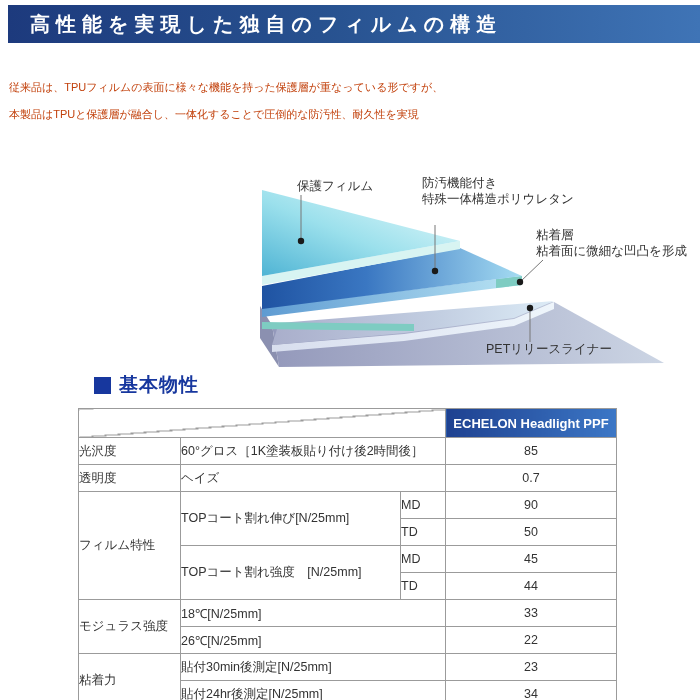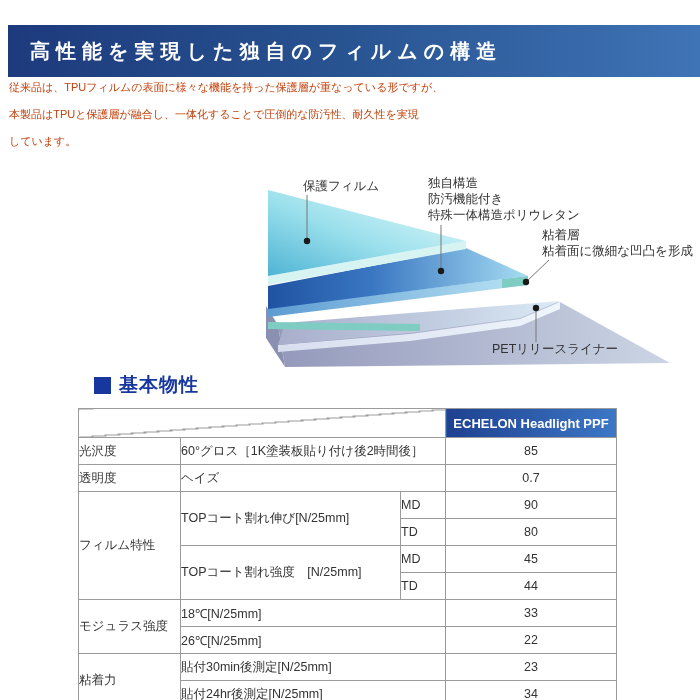--- a/index.html
+++ b/index.html
@@ -1,31 +1,31 @@
 <!DOCTYPE html>
 <html><head>
 <meta charset="utf-8">
 <style>
   html,body{margin:0;padding:0;background:#fff;}
   body{width:700px;height:700px;position:relative;overflow:hidden;
        font-family:"Liberation Sans",sans-serif;color:#222;}
 
   
-  .banner{position:absolute;left:8px;top:5px;width:692px;height:52px;
+  .banner{position:absolute;left:8px;top:5px;width:692px;height:38px;
           background:linear-gradient(90deg,#1d3a7d 0%,#27518f 45%,#3f74b6 100%);
-          display:flex;align-items:center;margin-top:20px;}
+          display:flex;align-items:center;}
   .banner span{color:#fff;font-family:"DejaVu Serif","Liberation Serif",serif;
                font-size:20px;font-weight:700;letter-spacing:6px;padding-left:22px;white-space:nowrap;}
 
   
   .intro{position:absolute;left:9px;top:74px;width:688px;}
   .intro div{font-size:11px;line-height:27px;color:#c2410c;white-space:nowrap;}
 
   
-  .diagram{position:absolute;left:230px;top:175px;width:467px;height:196px;}
+  .diagram{position:absolute;left:224px;top:175px;width:467px;height:196px;}
   .diagram svg{position:absolute;left:0;top:0;}
   .dlabel{position:absolute;font-size:12.5px;color:#333;line-height:16px;white-space:nowrap;}
 
   
   .section-title{position:absolute;left:78px;top:372px;display:flex;align-items:center;padding-left:16px;}
   .section-title .sq{width:17px;height:17px;background:#17379e;margin-right:8px;}
   .section-title .txt{font-size:19px;font-weight:bold;color:#17379e;letter-spacing:1px;}
 
   
   table.props{position:absolute;left:78px;top:408px;width:538px;border-collapse:collapse;
@@ -47,21 +47,20 @@
 </head>
 <body>
 
 <div class="banner">
   <span>高性能を実現した独自のフィルムの構造</span>
 </div>
 
 <div class="intro">
   <div>従来品は、TPUフィルムの表面に様々な機能を持った保護層が重なっている形ですが、</div>
   <div>本製品はTPUと保護層が融合し、一体化することで圧倒的な防汚性、耐久性を実現</div>
-  <div>しています。</div>
 </div>
 
 <div class="diagram">
   <svg width="467" height="196" viewBox="0 0 467 196">
     <defs>
       <linearGradient id="gCyan" x1="0" y1="1" x2="1" y2="0">
         <stop offset="0" stop-color="#4fb4d4"></stop>
           <stop offset="0.45" stop-color="#9be0ec"></stop>
           <stop offset="1" stop-color="#eefcfd"></stop>
       </linearGradient>
@@ -107,21 +106,20 @@
     <circle cx="77" cy="66" r="3.2" fill="#1a1a1a"></circle>
     <line x1="211" y1="50" x2="211" y2="96" stroke="#777" stroke-width="1"></line>
     <circle cx="211" cy="96" r="3.2" fill="#1a1a1a"></circle>
     <line x1="319" y1="85" x2="296" y2="107" stroke="#777" stroke-width="1"></line>
     <circle cx="296" cy="107" r="3.2" fill="#1a1a1a"></circle>
     <line x1="306" y1="133" x2="306" y2="167" stroke="#777" stroke-width="1"></line>
     <circle cx="306" cy="133" r="3.2" fill="#1a1a1a"></circle>
   </svg>
   <div class="dlabel" style="left:73px;top:3px;">保護フィルム</div>
   <div class="dlabel" style="left:198px;top:0px;">
-    <div>独自構造</div>
     <div>防汚機能付き</div>
     <div>特殊一体構造ポリウレタン</div>
   </div>
   <div class="dlabel" style="left:312px;top:52px;">
     <div>粘着層</div>
     <div>粘着面に微細な凹凸を形成</div>
   </div>
   <div class="dlabel" style="left:262px;top:166px;">PETリリースライナー</div>
 </div>
 
@@ -153,21 +151,21 @@
     <td class="val">0.7</td>
   </tr>
   <tr>
     <td class="c1" rowspan="4">フィルム特性</td>
     <td class="c2" rowspan="2">TOPコート割れ伸び[N/25mm]</td>
     <td class="dir">MD</td>
     <td class="val">90</td>
   </tr>
   <tr>
     <td class="dir">TD</td>
-    <td class="val">80</td>
+    <td class="val">50</td>
   </tr>
   <tr>
     <td class="c2" rowspan="2">TOPコート割れ強度　[N/25mm]</td>
     <td class="dir">MD</td>
     <td class="val">45</td>
   </tr>
   <tr>
     <td class="dir">TD</td>
     <td class="val">44</td>
   </tr>

